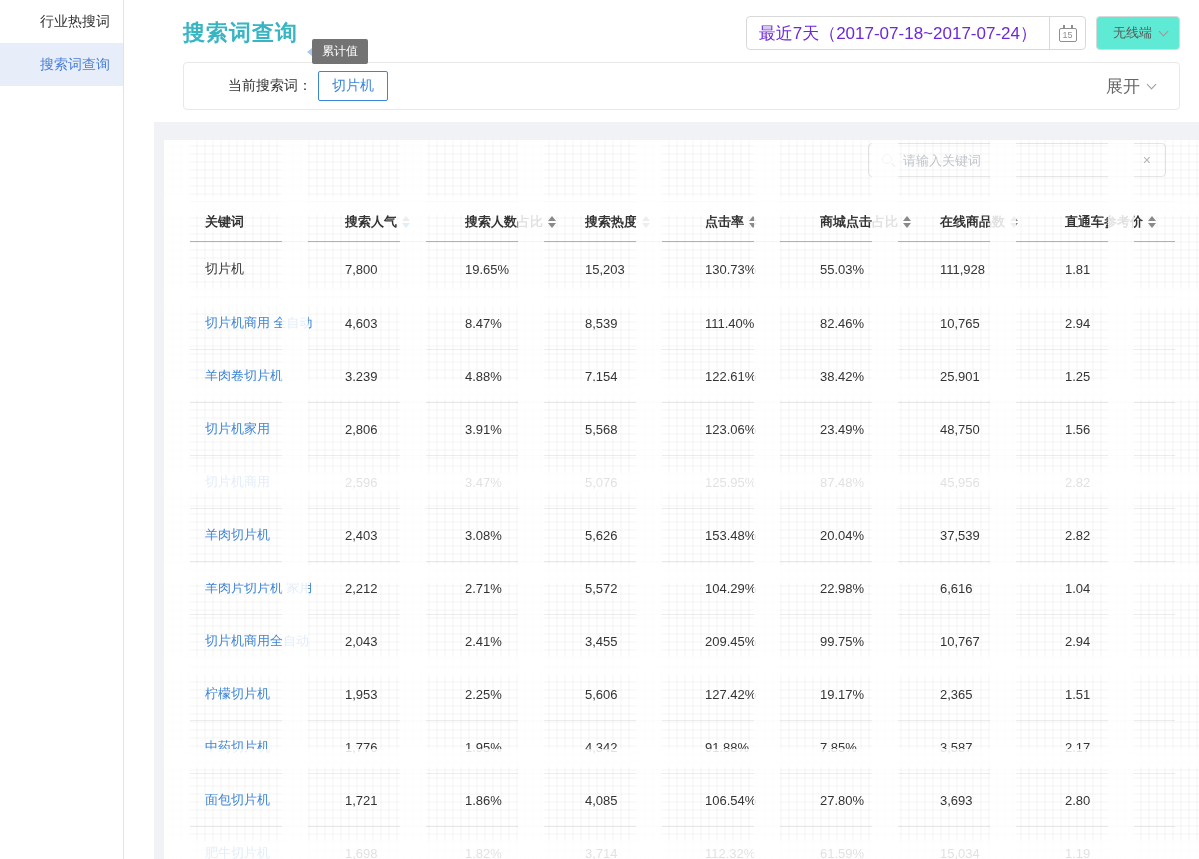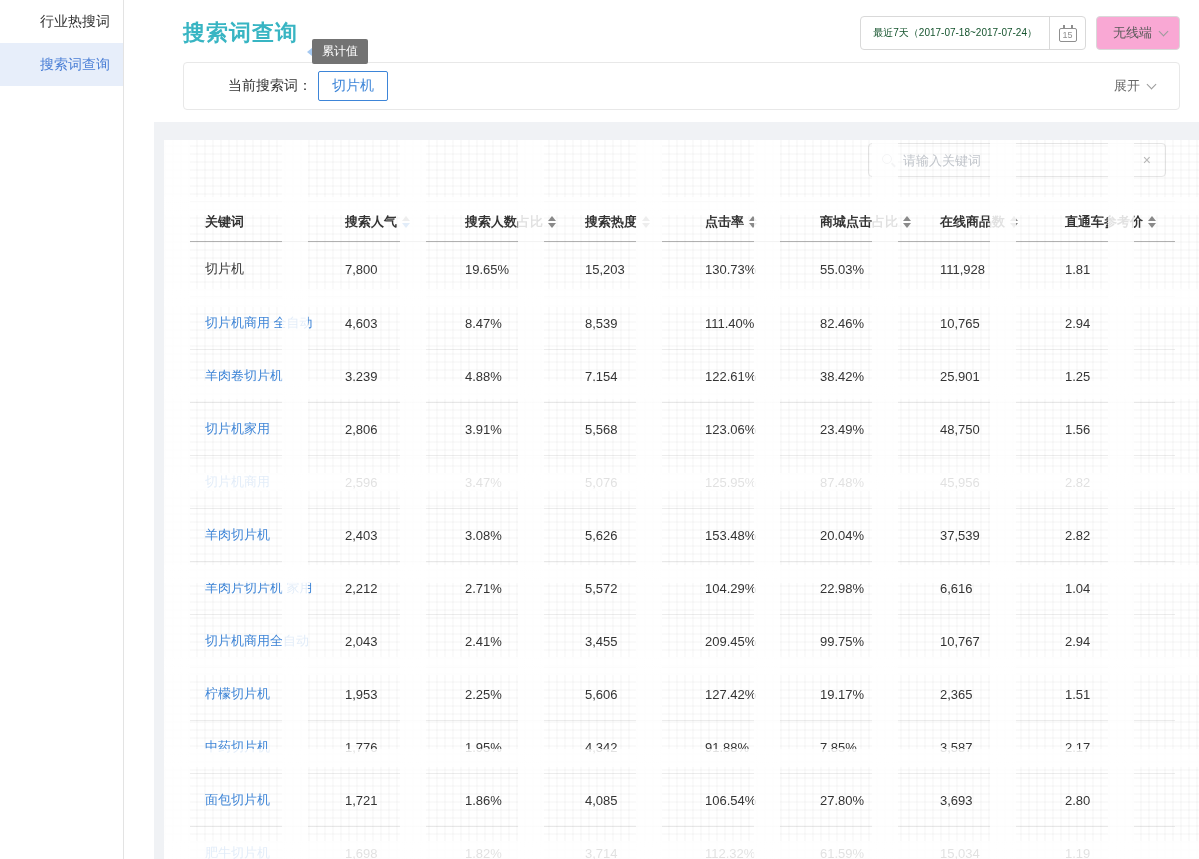--- a/index.html
+++ b/index.html
@@ -20,41 +20,41 @@
   .topbar { display:flex; align-items:center; height:56px; padding:10px 19px 0 29px; }
   .page-title { font-size:22px; font-weight:bold; color:#38b5c3; letter-spacing:1px; }
   .badge { position:relative; margin-left:14px; background:#737373; color:#fff;
     font-size:12px; padding:4px 10px; border-radius:2px;margin-top:37px; }
   .badge::before { content:""; position:absolute; left:-5px; top:50%; margin-top:-4px;
     border-top:4px solid transparent; border-bottom:4px solid transparent;
     border-right:5px solid #a6c9f1; }
   .spacer { flex:1; }
   .date-btn { display:flex; align-items:center; height:34px; background:#fff;
     border:1px solid #d9d9d9; border-radius:4px; cursor:pointer; }
-  .date-text { padding:0 12px; font-size:10px; color:#14532d; }
+  .date-text { padding:0 12px; font-size:17px; color:#6d28d9; }
   .cal-cell { display:flex; align-items:center; justify-content:center;
     width:36px; height:32px; border-left:1px solid #d9d9d9; }
   .cal { position:relative; width:18px; height:14px; border:1px solid #8f8f8f;
     border-radius:2px; display:flex; align-items:flex-end; justify-content:center; margin-top:3px; }
   .cal b { font-size:9px; line-height:11px; color:#8f8f8f; font-weight:normal; }
   .cal i { position:absolute; top:-4px; width:2px; height:4px; background:#8f8f8f; }
   .cal i.t1 { left:3px; } .cal i.t2 { right:3px; }
   .term-btn { display:flex; align-items:center; height:34px; margin-left:10px;
-    padding:0 12px 0 16px; background:#f9a8d4; border:1px solid #d9d9d9;
+    padding:0 12px 0 16px; background:#5eead4; border:1px solid #d9d9d9;
     border-radius:4px; font-size:13px; color:#595959; cursor:pointer; }
   .chev { display:inline-block; width:7px; height:7px; border-right:1px solid #9b9b9b;
     border-bottom:1px solid #9b9b9b; transform:rotate(45deg); margin:-4px 0 0 8px; }
 
   .filterbar { margin:6px 19px 0 29px; height:48px; background:#fff;
     border:1px solid #e8e8e8; border-radius:4px; display:flex; align-items:center;
     padding:0 24px 0 44px;text-align:center; }
   .flabel { font-size:14px; color:#333; }
   .chip { margin-left:6px; border:1px solid #3d85d8; color:#3d85d8; font-size:14px;
     padding:5px 13px; border-radius:2px; background:#fff; cursor:pointer; }
-  .expand { display:flex; align-items:center; font-size:13px; color:#666; cursor:pointer; }
+  .expand { display:flex; align-items:center; font-size:17px; color:#666; cursor:pointer; }
 
   
   .card { position:relative; margin:18px 0 0 10px; height:719px; background:#fff; overflow:hidden; }
   .card::after { content:""; position:absolute; inset:0; pointer-events:none;
     background-image:
       repeating-linear-gradient(0deg, rgba(255,255,255,0.85) 0 18px, transparent 18px 92px),
       repeating-linear-gradient(90deg, rgba(255,255,255,0.85) 0 26px, transparent 26px 118px),
       repeating-linear-gradient(0deg, rgba(110,110,110,0.035) 0 2px, transparent 2px 8px),
       repeating-linear-gradient(90deg, rgba(110,110,110,0.035) 0 2px, transparent 2px 8px); }
   .search-row { display:flex; justify-content:flex-end; padding:3px 33px 0 0; }

